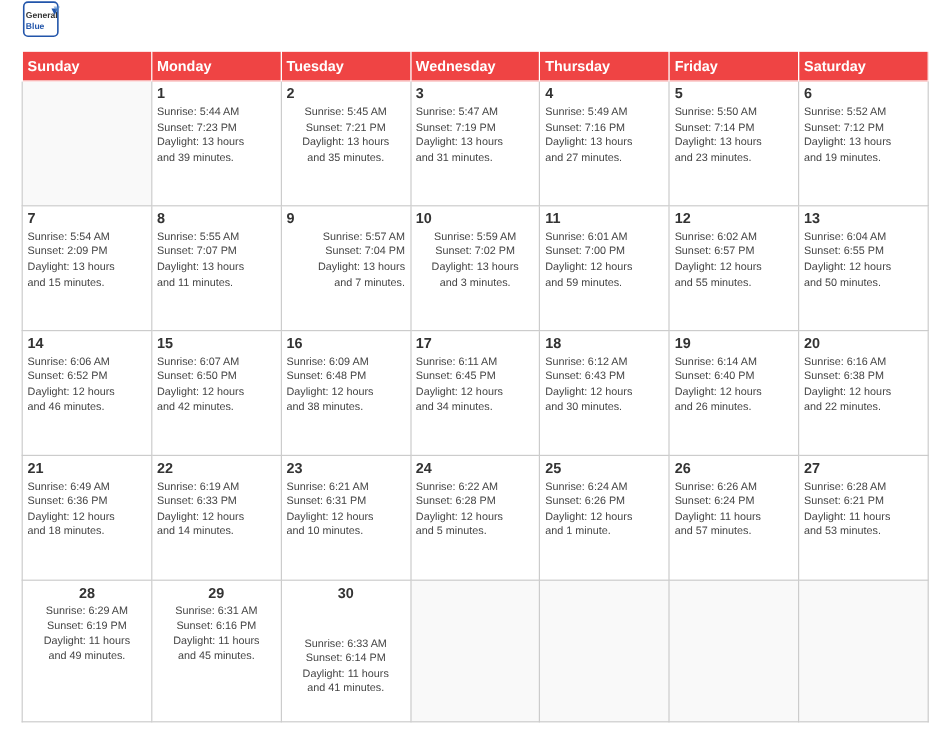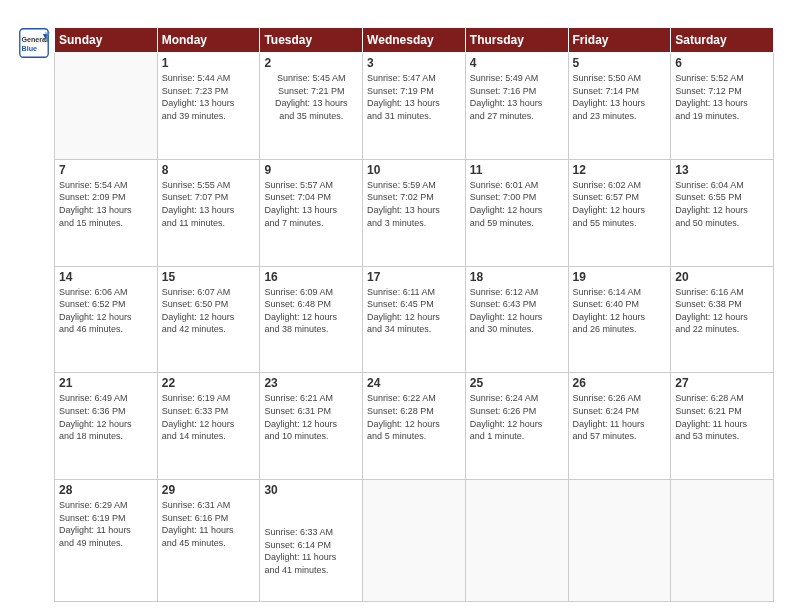--- a/index.html
+++ b/index.html
@@ -6,23 +6,23 @@
     body {
       width: 792px;
       height: 612px;
       font-family: Arial, sans-serif;
       background: #fff;
       overflow: hidden;
     }
     .page {
       width: 792px;
       height: 612px;
-      padding: 27px 18px 10px 18px;
+      padding: 0 18px 10px 18px;
       display: flex;
-      flex-direction: row;
+      flex-direction: column;
     }
     .header {
       display: flex;
       justify-content: space-between;
       align-items: flex-start;
       margin-bottom: 10px;
     }
     .logo {
       display: flex;
       align-items: center;
@@ -51,21 +51,21 @@
     .location {
       font-size: 15px;
       color: #444;
     }
     .calendar {
       width: 100%;
       border-collapse: collapse;
       flex: 1;
     }
     .calendar th {
-      background: #7f1d1d;
+      background: #ef4444;
       color: #fff;
       font-size: 12px;
       font-weight: bold;
       padding: 5px 4px;
       text-align: left;
       border: 1px solid #fff;
     }
     .calendar td {
       border: 1px solid #ccc;
       vertical-align: top;
@@ -81,21 +81,21 @@
       display: block;
       margin-bottom: 2px;
     }
     .day-info {
       font-size: 9px;
       color: #444;
       line-height: 1.4;
     }
     .empty { background: #f9f9f9; }
     .week-row td { height: 88px; }
-    .last-row td { height: 78px; }
+    .last-row td { height: 78px; text-align: center; }
   </style>
 </head>
 <body>
 
 <div class="page">
   <div class="header">
     <div class="logo">
       <svg class="logo-icon" viewBox="0 0 36 36">
         <rect x="2" y="2" width="32" height="32" rx="4" fill="#fff" stroke="#2255aa" stroke-width="1.5"></rect>
         <text x="4" y="17" font-size="8" font-weight="bold" fill="#333" font-family="Arial">General</text>
@@ -183,28 +183,28 @@
           </td>
           <td>
             <span class="day-num">8</span>
             <div class="day-info" style="white-space: pre-line;">Sunrise: 5:55 AM
 Sunset: 7:07 PM
 Daylight: 13 hours
 and 11 minutes.</div>
           </td>
           <td>
             <span class="day-num">9</span>
-            <div class="day-info" style="white-space: pre-line;">Sunrise: 5:57 AM
+            <div class="day-info" style="white-space: pre-line; text-align: right;">Sunrise: 5:57 AM
 Sunset: 7:04 PM
 Daylight: 13 hours
 and 7 minutes.</div>
           </td>
           <td>
             <span class="day-num">10</span>
-            <div class="day-info" style="white-space: pre-line;">Sunrise: 5:59 AM
+            <div class="day-info" style="white-space: pre-line; text-align: center;">Sunrise: 5:59 AM
 Sunset: 7:02 PM
 Daylight: 13 hours
 and 3 minutes.</div>
           </td>
           <td>
             <span class="day-num">11</span>
             <div class="day-info" style="white-space: pre-line;">Sunrise: 6:01 AM
 Sunset: 7:00 PM
 Daylight: 12 hours
 and 59 minutes.</div>

